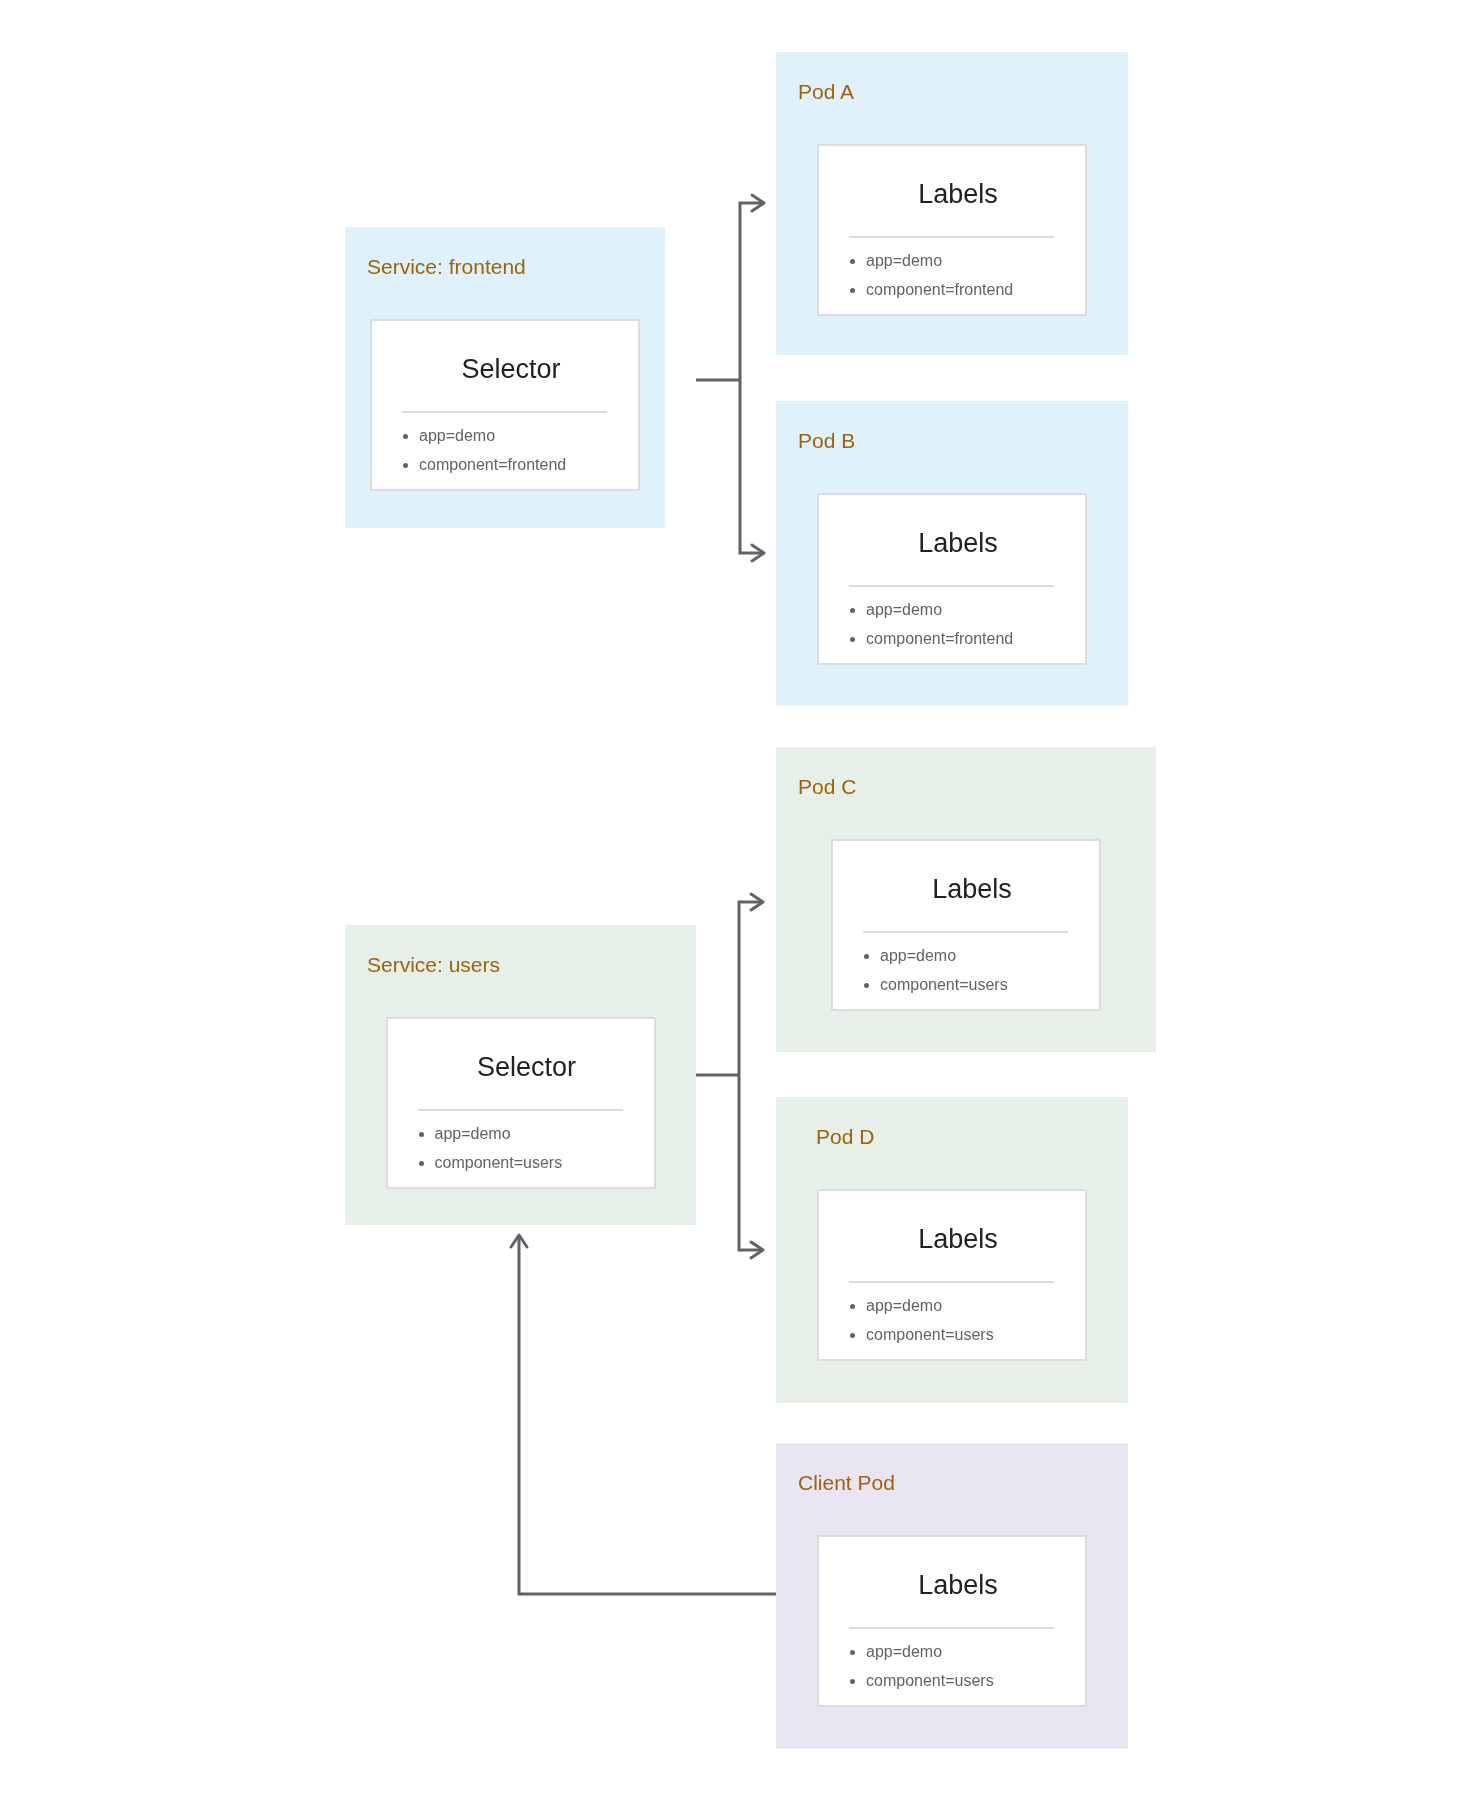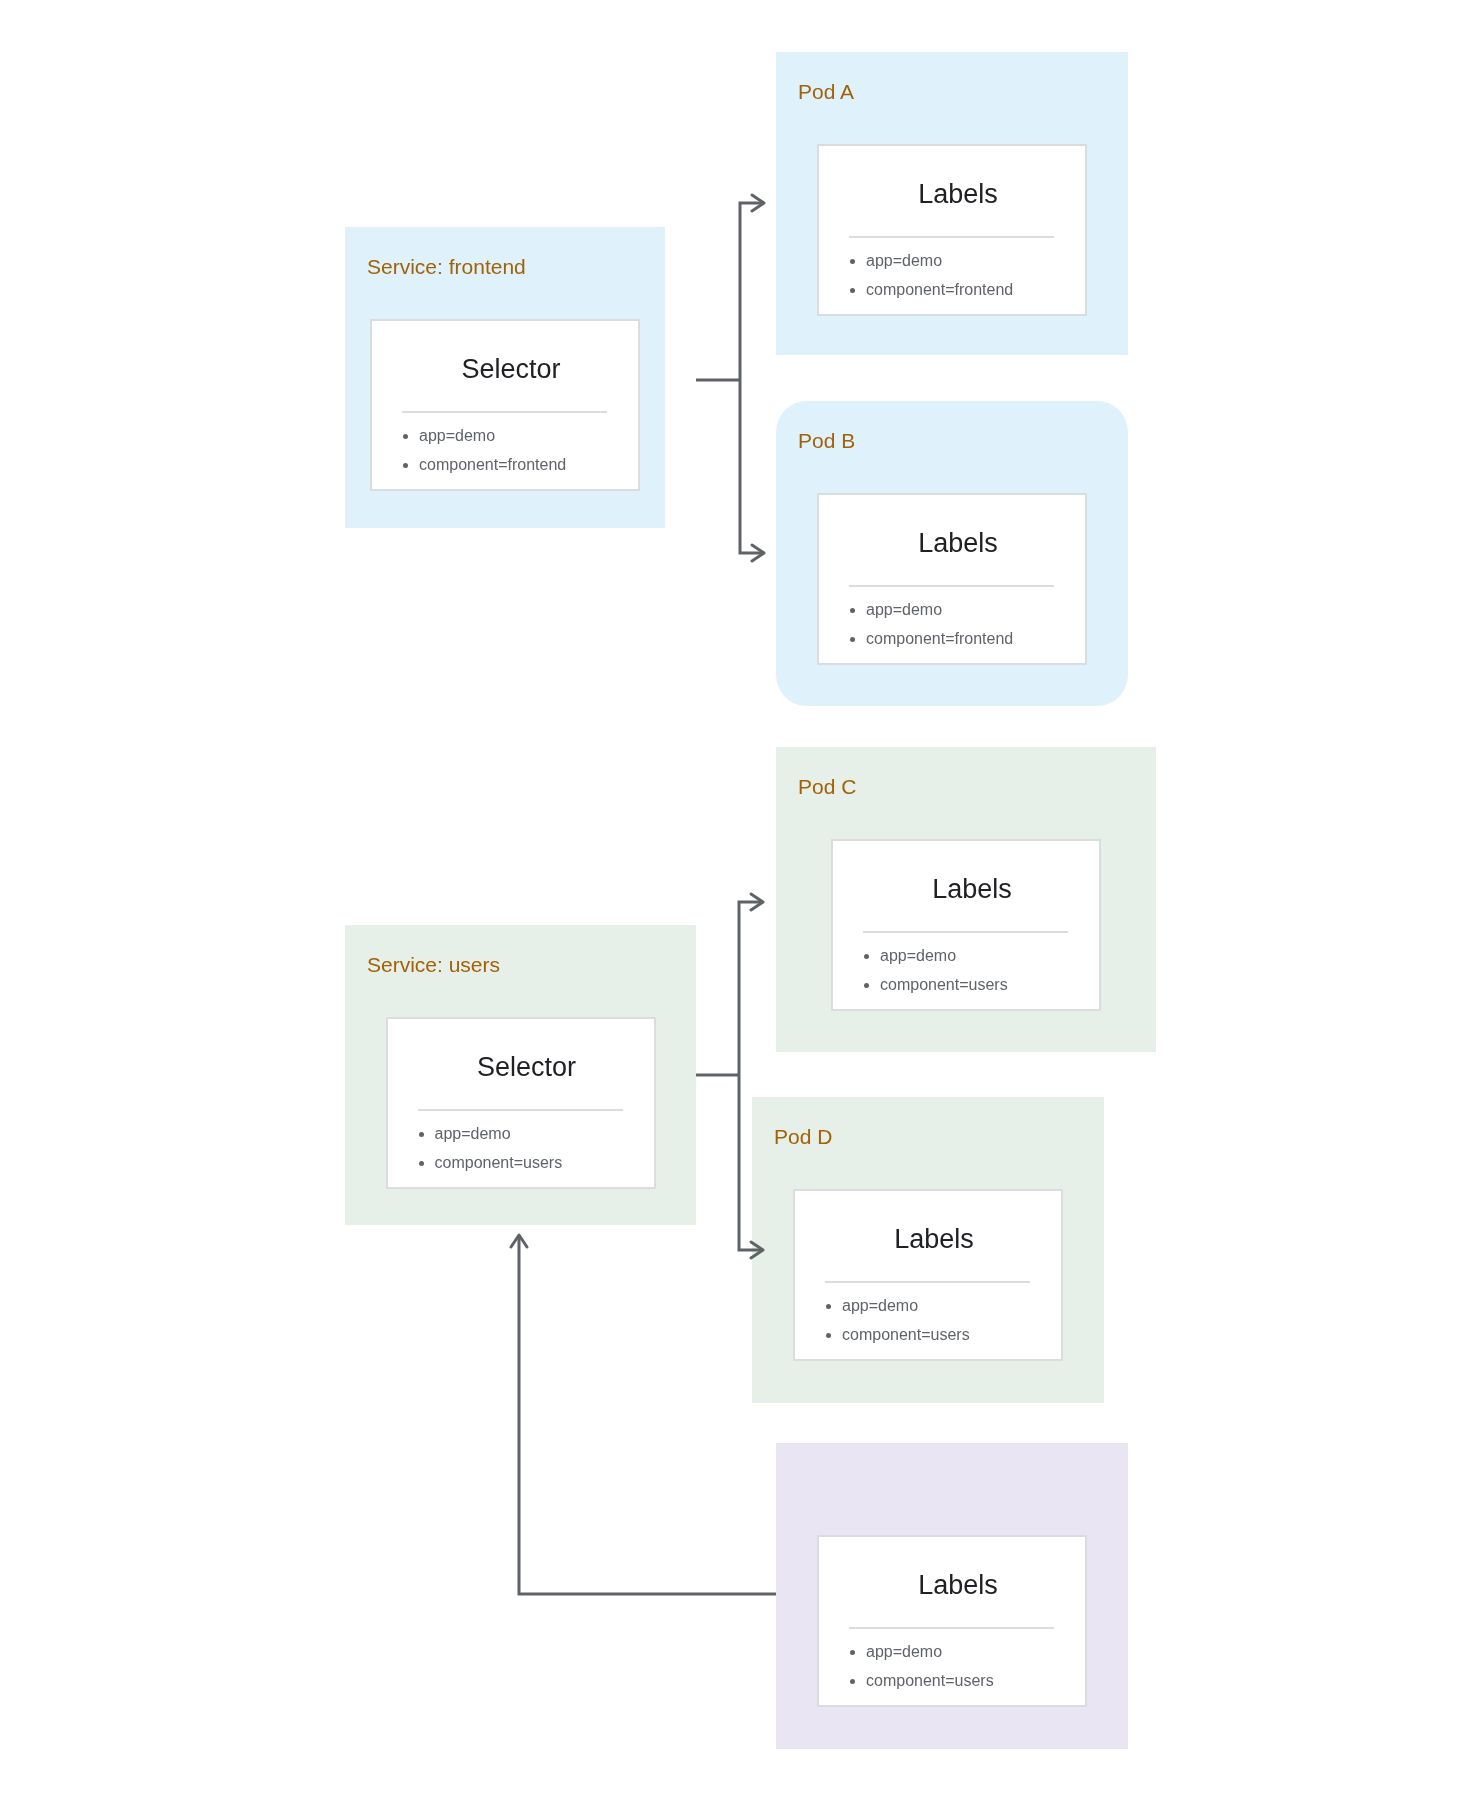--- a/index.html
+++ b/index.html
@@ -56,24 +56,24 @@
     padding-left: 47px;
     font-size: 16px;
     line-height: 29px;
     color: #5f6368;
   }
   .card li { padding: 0; }
 
   
   #service-frontend { left: 345px; top: 227px;  width: 320px; height: 301px; }
   #pod-a            { left: 776px; top: 52px;   width: 352px; height: 303px; }
-  #pod-b            { left: 776px; top: 401px;  width: 352px; height: 305px; border-radius: 31px; }
+  #pod-b            { left: 776px; top: 401px;  width: 352px; height: 305px; }
   #pod-c            { left: 776px; top: 747px;  width: 380px; height: 305px; }
   #service-users    { left: 345px; top: 925px;  width: 351px; height: 300px; }
-  #pod-d            { left: 752px; top: 1097px; width: 352px; height: 306px; }
+  #pod-d            { left: 776px; top: 1097px; width: 352px; height: 306px; padding-left: 18px; }
   #client-pod       { left: 776px; top: 1443px; width: 352px; height: 306px; }
 
   .arrow-layer {
     position: absolute;
     left: 0; top: 0;
     width: 1472px; height: 1800px;
     pointer-events: none;
   }
   .arrow-layer path {
     fill: none;
@@ -152,20 +152,21 @@
       <div class="card-title">Labels</div>
       <hr class="divider">
       <ul>
         <li>app=demo</li>
         <li>component=users</li>
       </ul>
     </div>
   </div>
 
   <div class="node theme-purple" id="client-pod">
+    <div class="node-label">Client Pod</div>
     <div class="card">
       <div class="card-title">Labels</div>
       <hr class="divider">
       <ul>
         <li>app=demo</li>
         <li>component=users</li>
       </ul>
     </div>
   </div>
 

